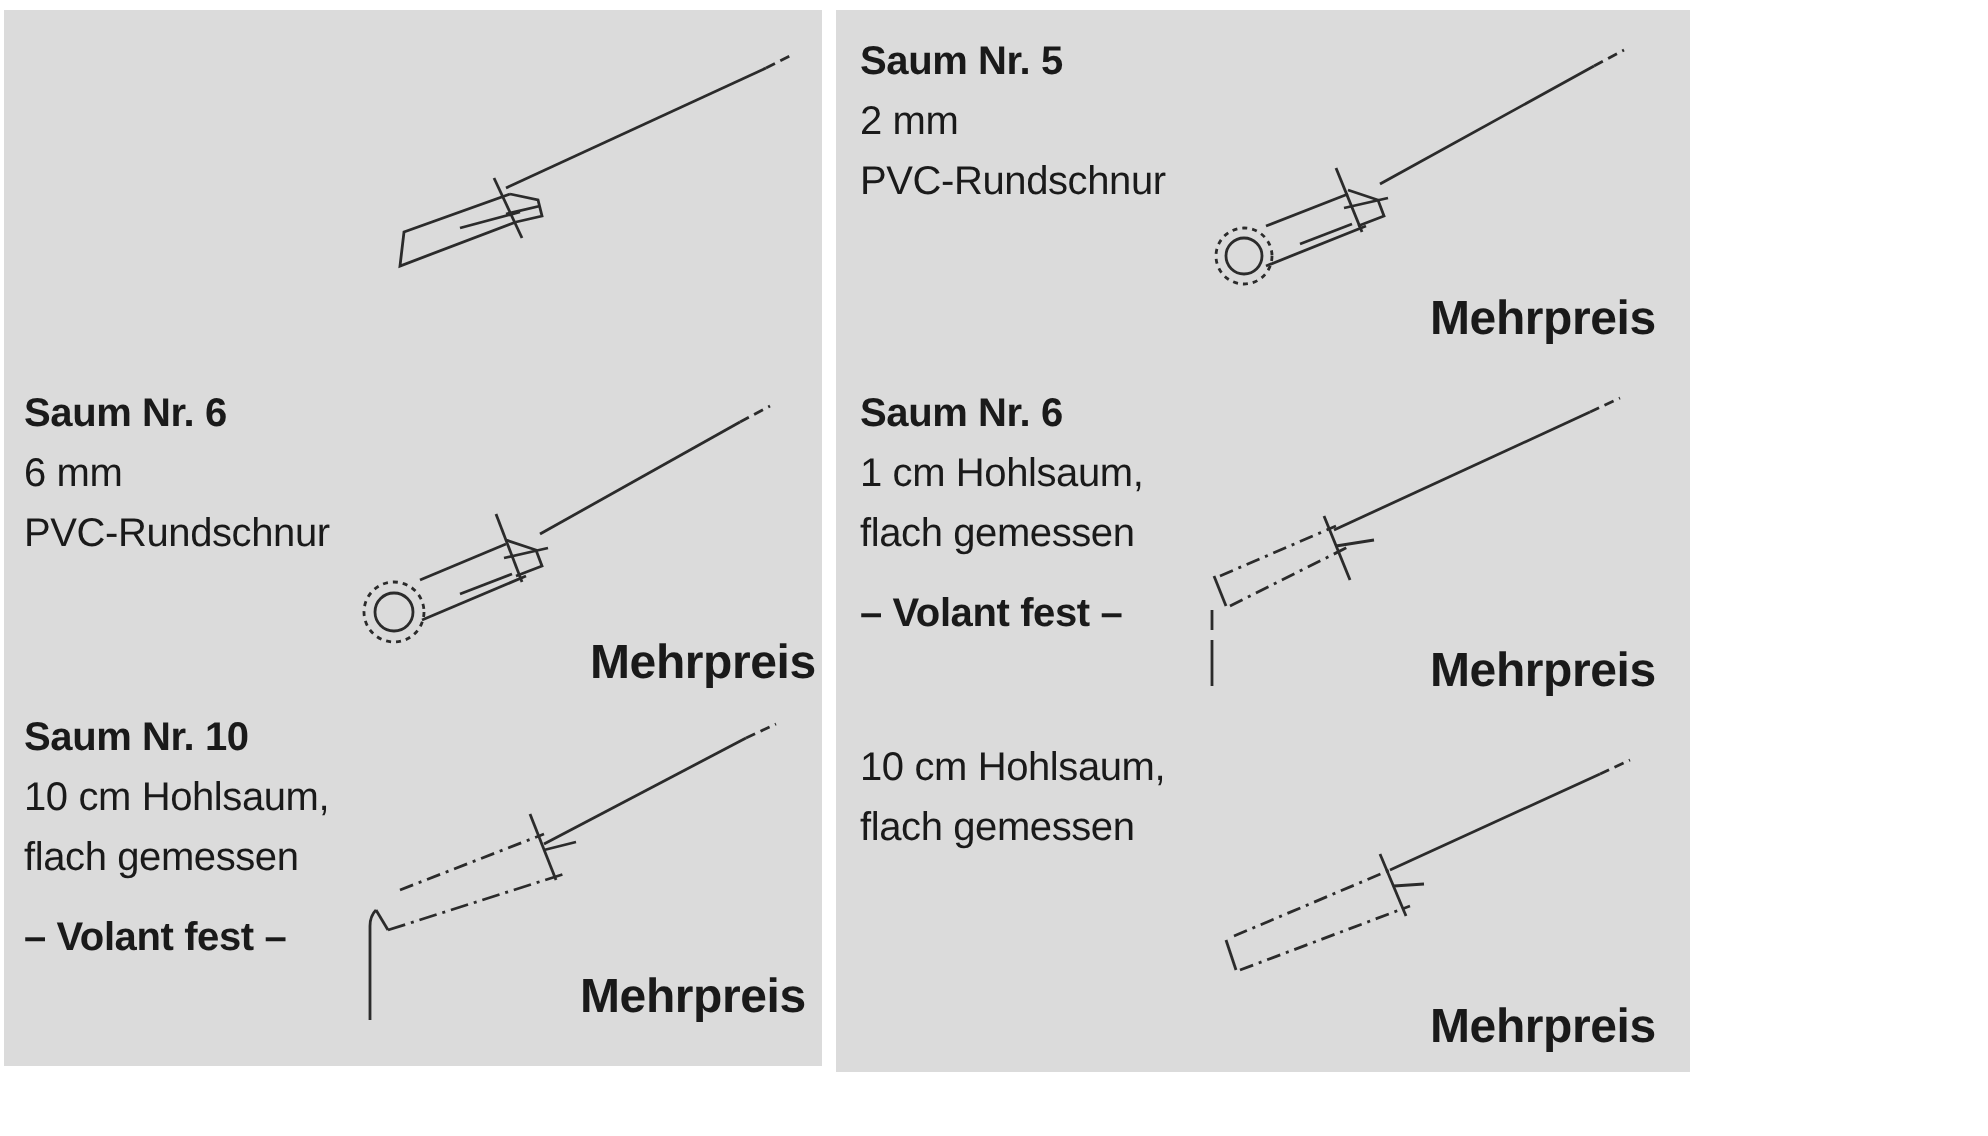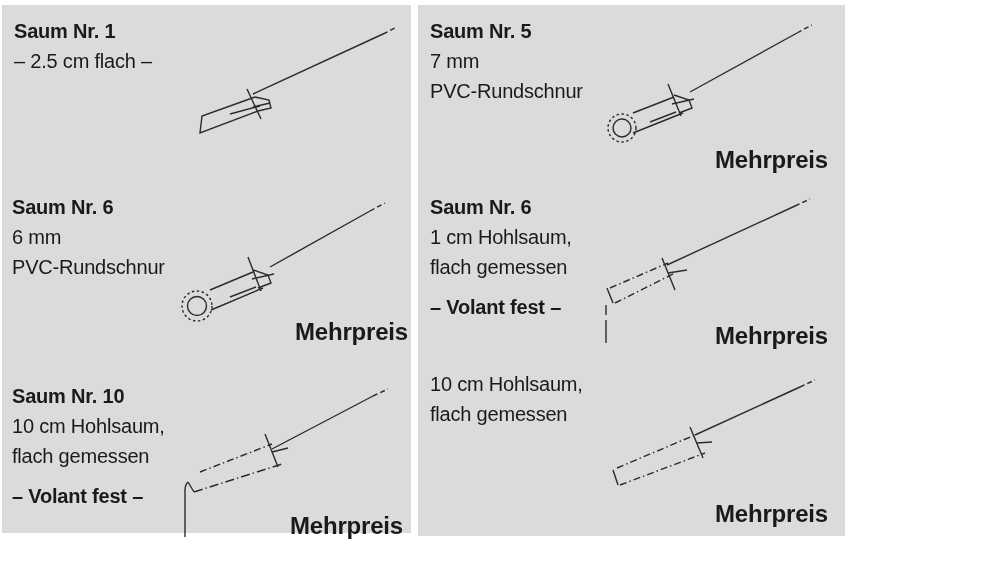--- a/index.html
+++ b/index.html
@@ -9,21 +9,21 @@
     color:var(--text,#1a1a1a); overflow:hidden;
   }
   .bg { position:absolute; background:var(--bg,#dbdbdb); }
   .bg-left  { left:2px;   top:5px; width:409px; height:528px; }
   .bg-right { left:418px; top:5px; width:427px; height:531px; }
   .panel { position:absolute; }
   .p1 { left:0;     top:0;     width:410px; height:175px; }
   .p2 { left:417px; top:0;     width:428px; height:175px; }
   .p3 { left:0;     top:175px; width:467px; height:177px; }
   .p4 { left:417px; top:175px; width:428px; height:177px; }
-  .p5 { left:0;     top:364px; width:410px; height:182px; }
+  .p5 { left:0;     top:337px; width:410px; height:182px; }
   .p6 { left:417px; top:352px; width:428px; height:182px; }
   .tb { position:absolute; white-space:nowrap; }
   .p1 .tb { left:14px; top:16px; }
   .p2 .tb { left:13px; top:16px; }
   .p3 .tb { left:12px; top:17px; }
   .p4 .tb { left:13px; top:17px; }
   .p5 .tb { left:12px; top:17px; }
   .p6 .tb { left:13px; top:17px; }
   .title { font-size:20px; font-weight:700; line-height:30px; letter-spacing:-0.2px; }
   .line  { font-size:20px; font-weight:400; line-height:30px; letter-spacing:-0.2px; }
@@ -45,39 +45,35 @@
   .d6 { left:173px; top:26px; }
 </style>
 </head>
 <body>
 
 <div class="canvas">
   <div class="bg bg-left"></div>
   <div class="bg bg-right"></div>
 
   <section class="panel p1">
-    <div class="tb">
-      <div class="title">Saum Nr. 1</div>
-      <div class="line">– 2.5 cm flach –</div>
-    </div>
     <svg class="drawing d1" width="210" height="120" viewBox="0 0 210 120">
       <line x1="63" y1="74" x2="193" y2="14"></line>
       <line x1="193" y1="14" x2="207" y2="7" stroke-dasharray="5 3"></line>
       <path d="M65,77 L12,96 L10,113 L68,91"></path>
       <path d="M65,77 L79,80 L81,88 L68,91"></path>
       <line x1="40" y1="94" x2="70" y2="86"></line>
       <line x1="57" y1="69" x2="71" y2="99"></line>
       <line x1="63" y1="87" x2="80" y2="83"></line>
     </svg>
   </section>
 
   <section class="panel p2">
     <div class="tb">
       <div class="title">Saum Nr. 5</div>
-      <div class="line">7 mm</div>
+      <div class="line">2 mm</div>
       <div class="line">PVC-Rundschnur</div>
     </div>
     <div class="price">Mehrpreis</div>
     <svg class="drawing d2" width="245" height="125" viewBox="0 0 245 125">
       <circle cx="47" cy="108" r="14" stroke-dasharray="2.5 2.5"></circle>
       <circle cx="47" cy="108" r="9"></circle>
       <line x1="58" y1="93" x2="99" y2="77"></line>
       <line x1="58" y1="113" x2="108" y2="93"></line>
       <path d="M99,75 L114,80 L117,88 L104,93"></path>
       <line x1="75" y1="102" x2="101" y2="92"></line>

